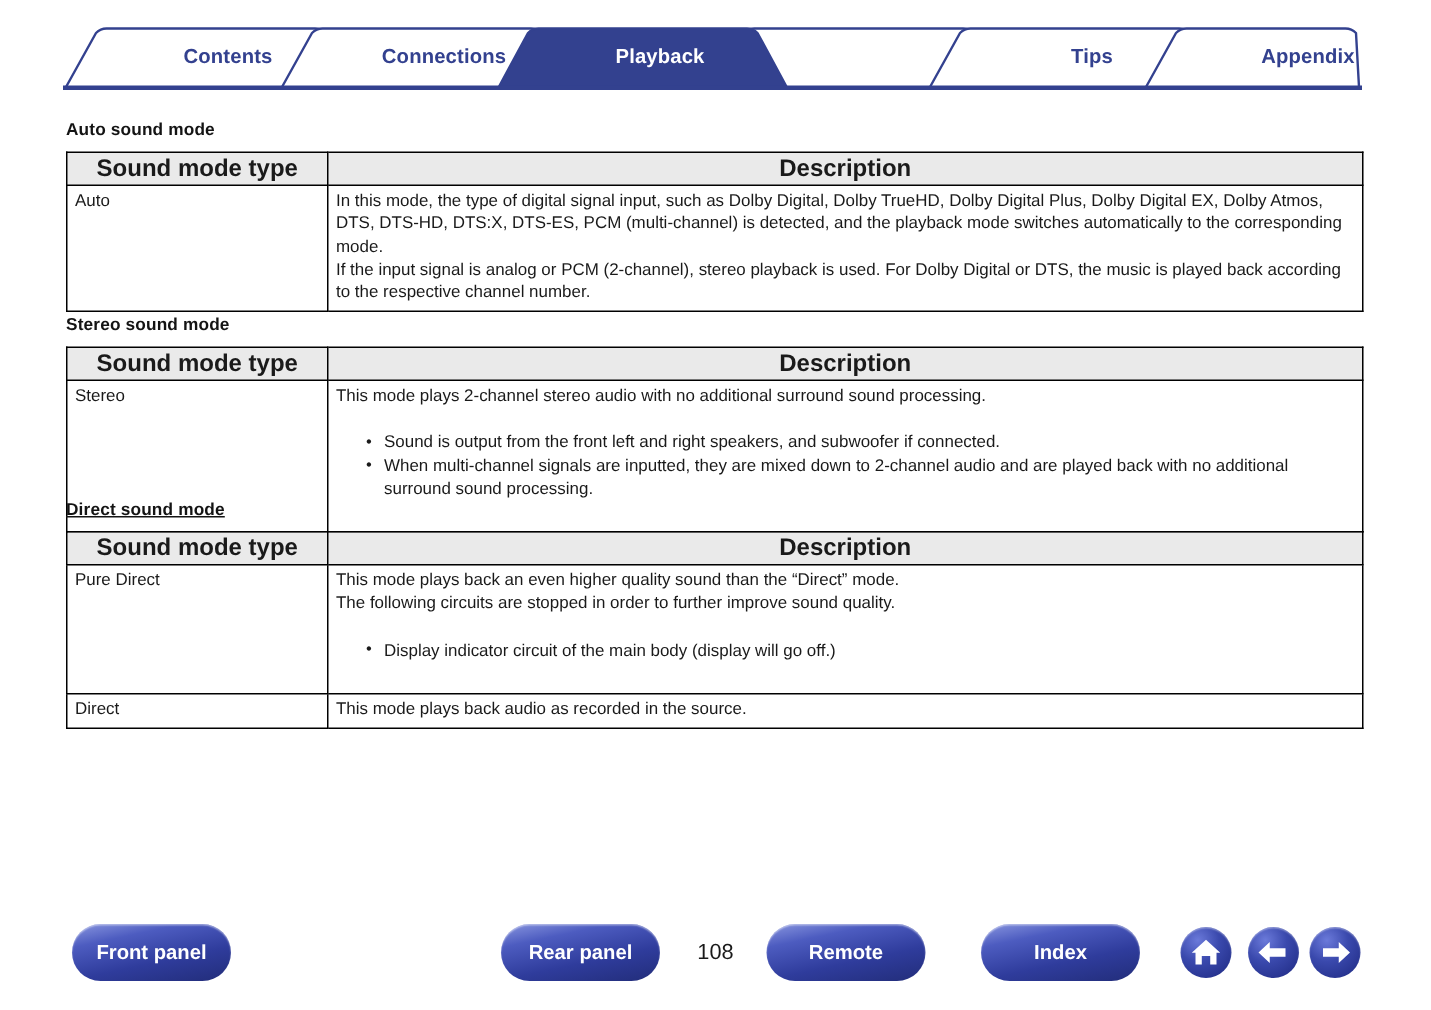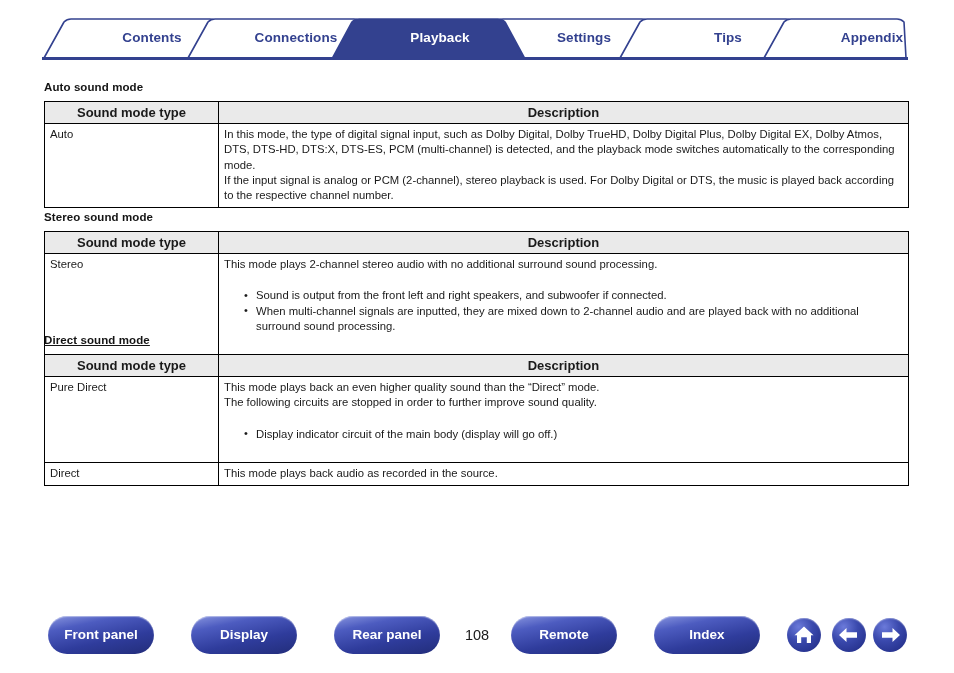--- a/index.html
+++ b/index.html
@@ -67,21 +67,21 @@
   table.doc-table td {
     border: 1px solid #000000;
     vertical-align: top;
     padding: 3px 5px 4px 5px;
     line-height: 15.2px;
   }
   table.doc-table th {
     background: #eaeaea;
     font-weight: bold;
     text-align: center;
-    font-size: 13px;
+    font-size: 16px;
     padding: 3px 5px;
     height: 14px;
   }
   table.doc-table col.c1 { width: 174px; }
   table.doc-table col.c2 { width: 690px; }
 
   .cell-line { display: block; }
   ul.bullets {
     margin: 16px;
     padding: 0;
@@ -157,21 +157,20 @@
     <path d="M722,40 L742,4 Q745,1 749,1 L855,1 Q859,1 862,4 L864,40" fill="#ffffff" stroke="#33418f" stroke-width="1.6" stroke-linejoin="round"></path>
 
     <path d="M290,41 L310,4 Q313,1 317,1 L456,1 Q460,1 463,4 L483,41 Z" fill="#33418f" stroke="#33418f" stroke-width="1.6" stroke-linejoin="round"></path>
 
     <line x1="0" y1="40.5" x2="866" y2="40.5" stroke="#33418f" stroke-width="3"></line>
   </svg>
 
   <div class="tab-label" style="left:25px;  width:170px;">Contents</div>
   <div class="tab-label" style="left:169px; width:170px;">Connections</div>
   <div class="tab-label active" style="left:313px; width:170px;">Playback</div>
-  <div class="tab-label" style="left:457px; width:170px;">Settings</div>
   <div class="tab-label" style="left:601px; width:170px;">Tips</div>
   <div class="tab-label" style="left:745px; width:170px;">Appendix</div>
 </div>
 
 <div class="section-heading" style="top:81px;">Auto sound mode</div>
 
 <table class="doc-table" style="top:101px;">
   <colgroup>
       <col class="c1">
       <col class="c2">
@@ -248,21 +247,20 @@
       <td>Direct</td>
       <td>
         <span class="cell-line">This mode plays back audio as recorded in the source.</span>
       </td>
     </tr>
   </tbody>
 </table>
 
 <div class="footer">
   <div class="pill" style="left:48px;  width:106px;">Front panel</div>
-  <div class="pill" style="left:191px; width:106px;">Display</div>
   <div class="pill" style="left:334px; width:106px;">Rear panel</div>
 
   <div class="page-num">108</div>
 
   <div class="pill" style="left:511px; width:106px;">Remote</div>
   <div class="pill" style="left:654px; width:106px;">Index</div>
 
   <div class="circ" style="left:787px;">
     <svg width="34" height="34" viewBox="0 0 34 34">
       <path d="M17 8.5 L26.5 17.2 L24 17.2 L24 25 L19.8 25 L19.8 19.3 L14.2 19.3 L14.2 25 L10 25 L10 17.2 L7.5 17.2 Z" fill="#ffffff"></path>

